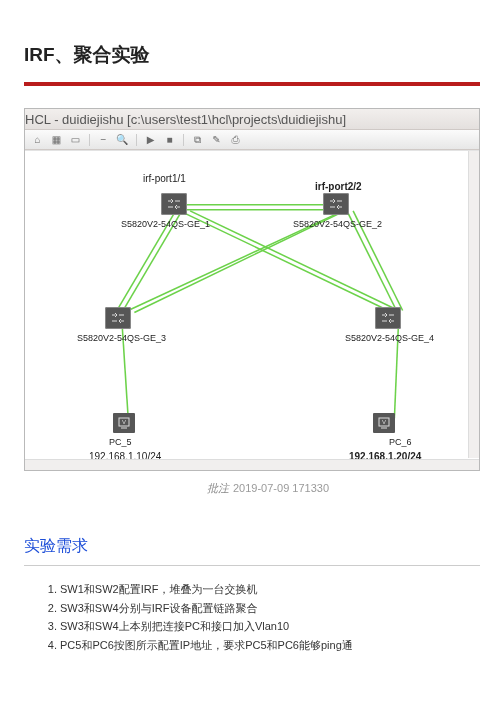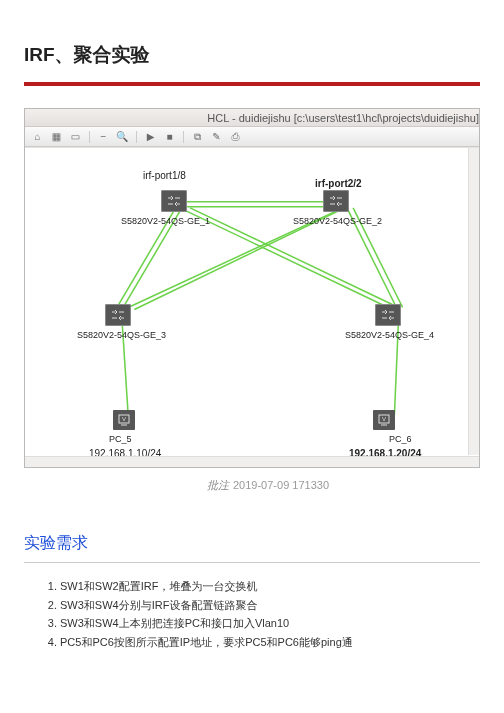--- a/index.html
+++ b/index.html
@@ -20,23 +20,23 @@
     padding-bottom: 14px;
     border-bottom: 4px solid #b91c1c;
   }
   .figure-wrap { margin-top: 8px; }
   .hcl-window {
     border: 1px solid #b9b9b9;
     background: #e4e0de;
     width: 100%;
   }
   .hcl-title {
-    font-size: 11px;
+    font-size: 13px;
     color: #555;
-    text-align: right;
+    text-align: left;
     padding: 3px 0 2px 0;
     background: linear-gradient(#f2efed,#e4e0de);
     border-bottom: 1px solid #cfc9c6;
   }
   .hcl-toolbar {
     background: linear-gradient(#fbfbfb,#e7e7e7);
     border-bottom: 1px solid #cfc9c6;
     padding: 3px 6px;
     display: flex;
     gap: 6px;
@@ -125,21 +125,21 @@
           <line x1="160" y1="60" x2="362" y2="160"></line>
           <line x1="304" y1="62" x2="100" y2="160"></line>
           <line x1="310" y1="60" x2="106" y2="162"></line>
           <line x1="312" y1="60" x2="360" y2="160"></line>
           <line x1="318" y1="60" x2="366" y2="160"></line>
           <line x1="94" y1="172" x2="100" y2="268"></line>
           <line x1="362" y1="172" x2="358" y2="268"></line>
         </g>
       </svg>
 
-      <div class="lbl" style="left:118px; top:22px">irf-port1/8</div>
+      <div class="lbl" style="left:118px; top:22px">irf-port1/1</div>
       <div class="lbl" style="left:290px; top:30px; font-weight:bold">irf-port2/2</div>
 
       <div class="sw-node" style="left:136px; top:42px">
         <div class="sw-icon">
             <svg width="16" height="12">
               <g stroke="#ddd" stroke-width="1">
                 <path d="M2 3 L7 3 M5 1 L7 3 L5 5"></path>
                 <path d="M14 9 L9 9 M11 7 L9 9 L11 11"></path>
                 <path d="M2 9 L7 9"></path>
                 <path d="M14 3 L9 3"></path>

